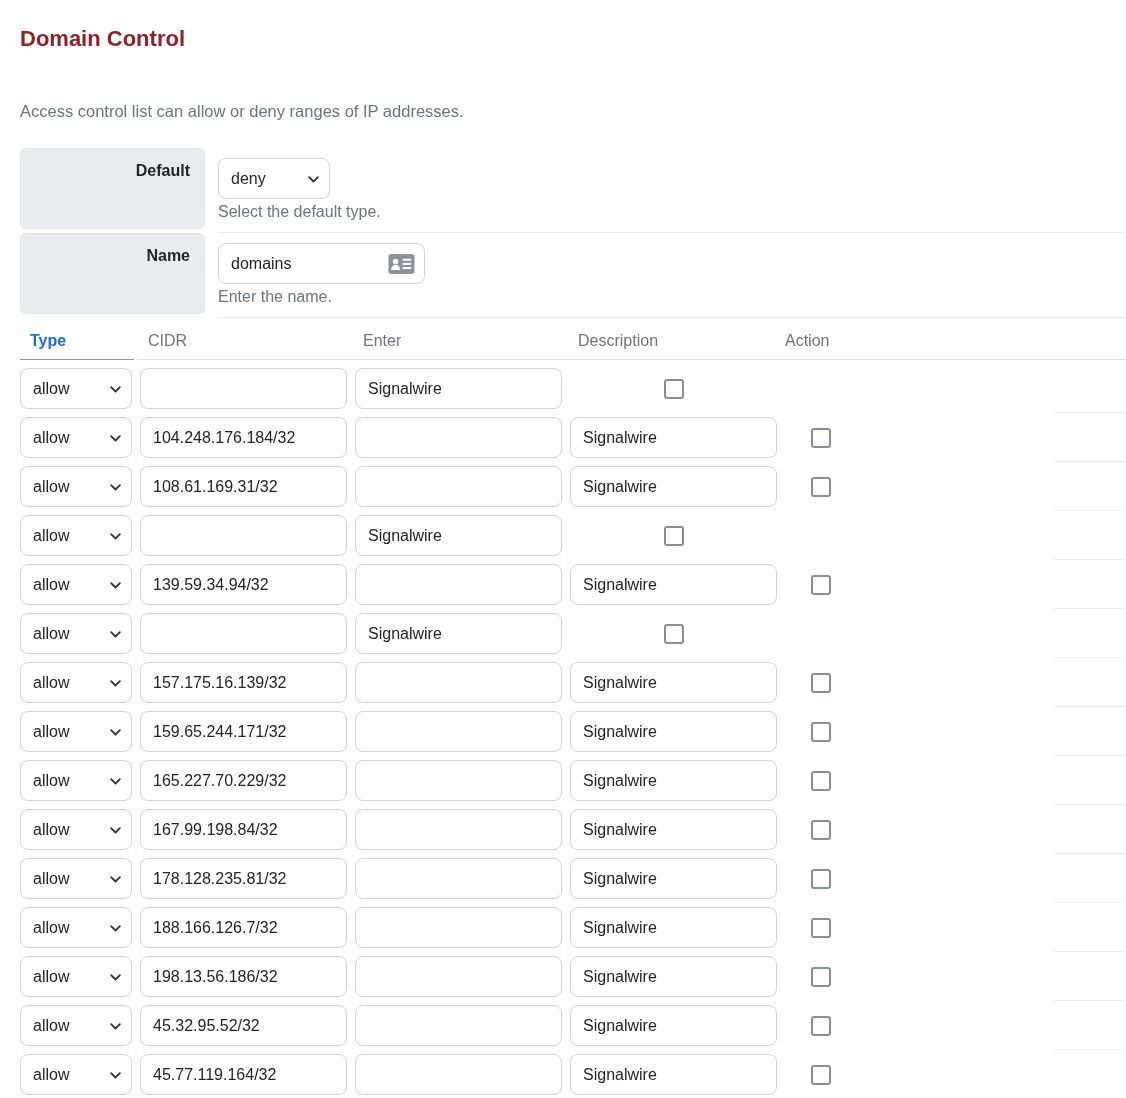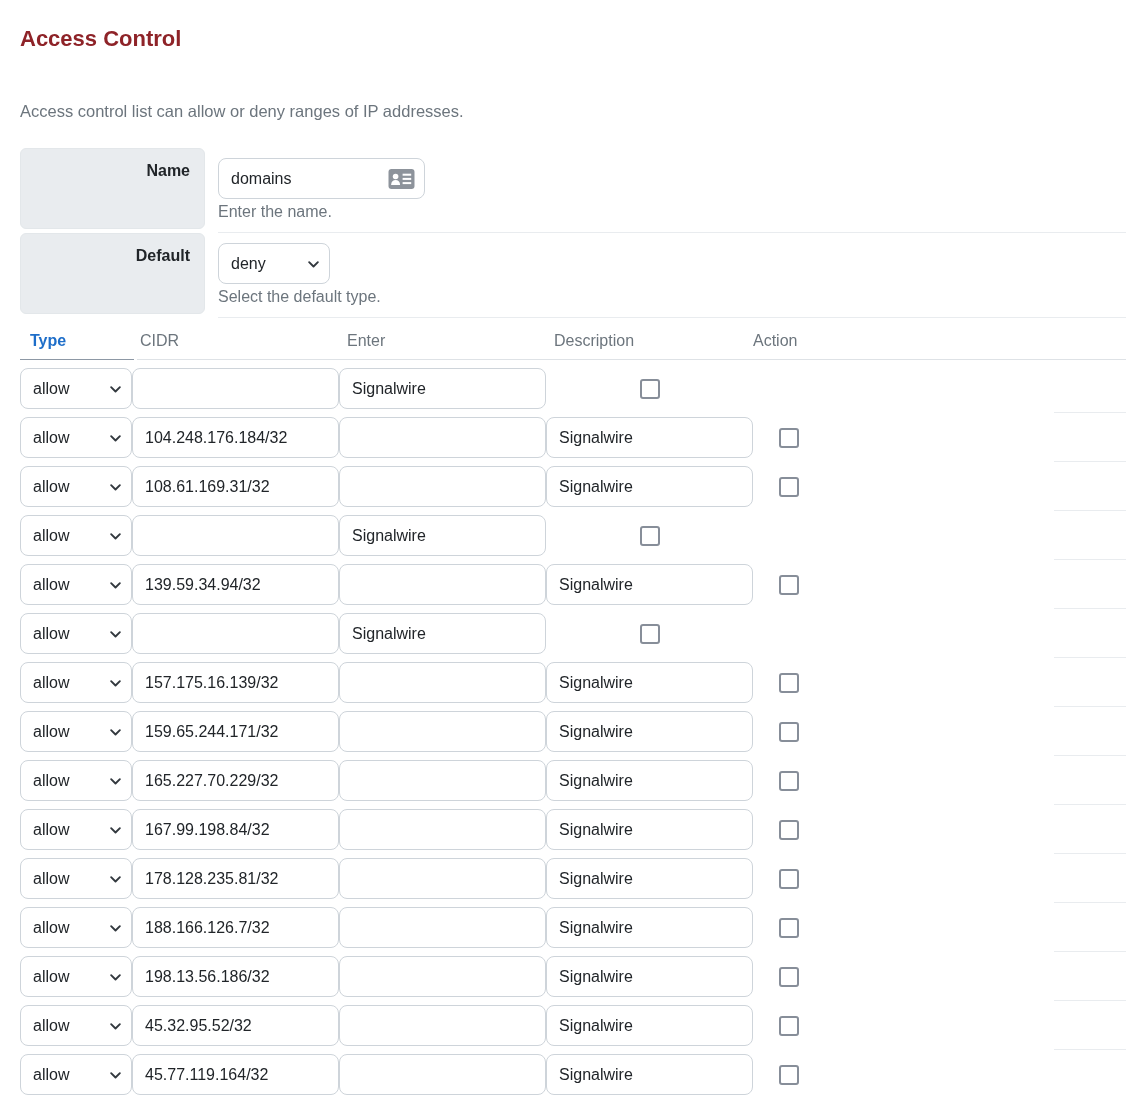--- a/index.html
+++ b/index.html
@@ -86,20 +86,21 @@
     transform: translateY(-50%);
     pointer-events: none;
     line-height: 0;
   }
 
   
   .nodes-content { padding: 14px 0 0 0; }
   .nodes-grid {
     display: grid;
     grid-template-columns: 112px 207px 207px 207px 72px;
+    column-gap: 8px;
     align-items: center;
   }
   .nodes-header { position: relative; padding-bottom: 10px; align-items: end; }
   .nodes-header::after {
     content: "";
     position: absolute;
     left: 117px; right: 0; bottom: 0;
     border-bottom: 1px solid var(--header_underline, #dee2e6);
   }
   .hcell { font-size: 16px; color: var(--muted, #6c757d); padding-left: 8px; }
@@ -133,24 +134,43 @@
     border-radius: 3px;
     background: #fff;
     cursor: pointer;
   }
 </style>
 </head>
 <body>
 
 <div class="page">
 
-  <h1 class="page-title">Access Control</h1>
+  <h1 class="page-title">Domain Control</h1>
   <p class="page-desc">Access control list can allow or deny ranges of IP addresses.</p>
 
   <div class="form">
+
+    <div class="form-row">
+      <div class="label-box bold">
+        <span>Default</span>
+      </div>
+      <div class="row-content with-sep">
+        <span class="select-wrap">
+          <select class="select">
+            <option>deny</option>
+          </select>
+          <span class="chev">
+            <svg width="15" height="15" viewBox="0 0 24 24" fill="none" stroke="#32383e" stroke-width="3" stroke-linecap="round" stroke-linejoin="round">
+                <polyline points="5 9 12 16 19 9"></polyline>
+              </svg>
+          </span>
+        </span>
+        <div class="help">Select the default type.</div>
+      </div>
+    </div>
 
     <div class="form-row">
       <div class="label-box bold">
         <span>Name</span>
       </div>
       <div class="row-content with-sep">
         <div class="name-input-wrap">
           <input type="text" class="text-input name-input" value="domains" style="">
           <span class="input-icon">
             <svg width="27" height="21" viewBox="0 0 27 21">
@@ -161,39 +181,20 @@
               <rect x="14.6" y="9.4" width="8.6" height="2" fill="#ffffff"></rect>
               <rect x="14.6" y="13.6" width="8.6" height="2" fill="#ffffff"></rect>
             </svg>
           </span>
         </div>
         <div class="help">Enter the name.</div>
       </div>
     </div>
 
     <div class="form-row">
-      <div class="label-box bold">
-        <span>Default</span>
-      </div>
-      <div class="row-content with-sep">
-        <span class="select-wrap">
-          <select class="select">
-            <option>deny</option>
-          </select>
-          <span class="chev">
-            <svg width="15" height="15" viewBox="0 0 24 24" fill="none" stroke="#32383e" stroke-width="3" stroke-linecap="round" stroke-linejoin="round">
-                <polyline points="5 9 12 16 19 9"></polyline>
-              </svg>
-          </span>
-        </span>
-        <div class="help">Select the default type.</div>
-      </div>
-    </div>
-
-    <div class="form-row">
       <div class="row-content nodes-content">
         <div class="nodes-table">
           <div class="nodes-grid nodes-header">
             <div class="hcell type-h">
               <a class="sort-link">Type</a>
             </div>
             <div class="hcell">CIDR</div>
             <div class="hcell">Enter</div>
             <div class="hcell">Description</div>
             <div class="hcell action-h">Action</div>

